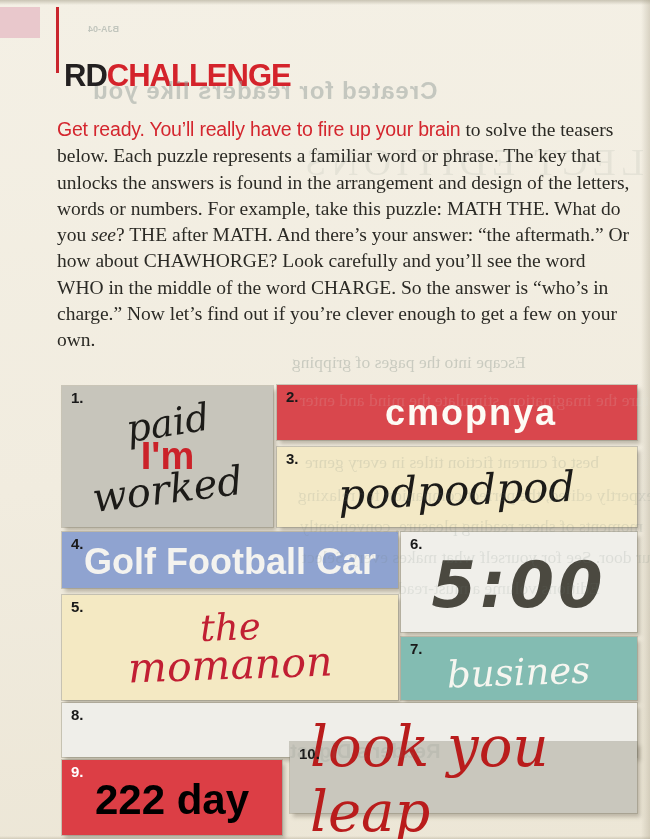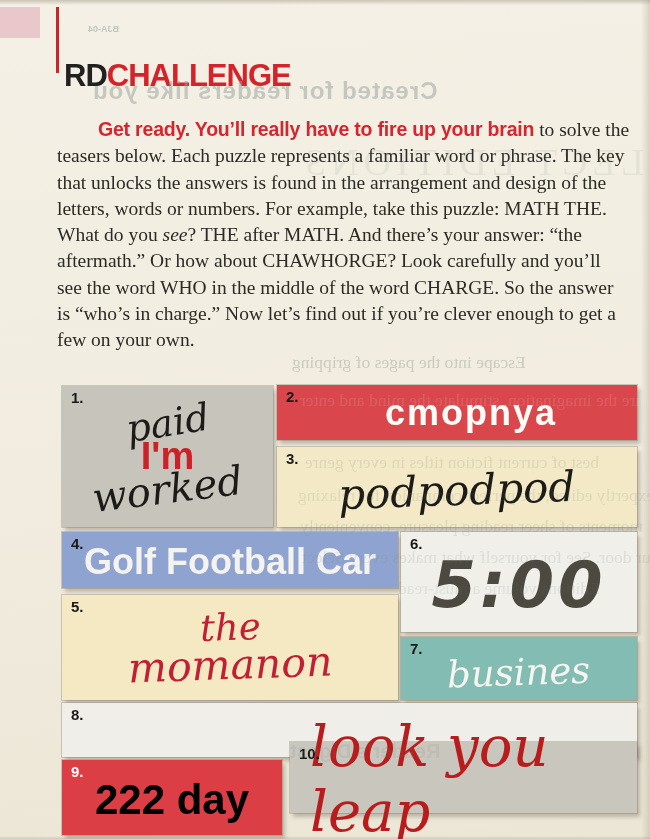--- a/index.html
+++ b/index.html
@@ -19,22 +19,22 @@
         font-family:"Liberation Sans",sans-serif;font-weight:bold;font-size:31px;
         letter-spacing:-1px;white-space:nowrap;margin-top:17px;}
   .masthead .rd{color:#232021;}
   .masthead .challenge{color:#d4232b;}
 
   .corner-code{position:absolute;left:88px;top:24px;font-family:"Liberation Sans",sans-serif;
         font-size:9px;font-weight:bold;color:#9aa49e;opacity:.55;transform:scaleX(-1);}
 
   .intro{position:absolute;left:57px;top:116px;width:573px;z-index:3;margin:0;
         font-size:19.5px;line-height:26.3px;color:#2b2a25;}
-  .intro .lead{font-family:"Liberation Sans",sans-serif;font-weight:bold;
-        color:#d4262e;letter-spacing:-0.2px;margin-left:41px;}
+  .intro .lead{font-family:"Liberation Sans",sans-serif;font-weight:normal;
+        color:#d4262e;letter-spacing:-0.2px;}
   .intro .it{font-style:italic;margin-top:48px;}
 
   
   .bleed{position:absolute;z-index:6;pointer-events:none;white-space:nowrap;
         transform:scaleX(-1);color:#6f7f78;font-family:"Liberation Serif",serif;}
   .b0{top:77px;left:92px;font-family:"Liberation Sans",sans-serif;font-weight:bold;
       font-size:24px;letter-spacing:1px;color:#97a19c;opacity:.5;}
   .b1{top:140px;left:300px;font-size:38px;letter-spacing:5px;opacity:.10;}
   .b2{top:352px;left:292px;font-size:17.5px;opacity:.30;}
   .b3{top:390px;left:300px;font-size:17.5px;opacity:.14;color:#dfe5e0;}

